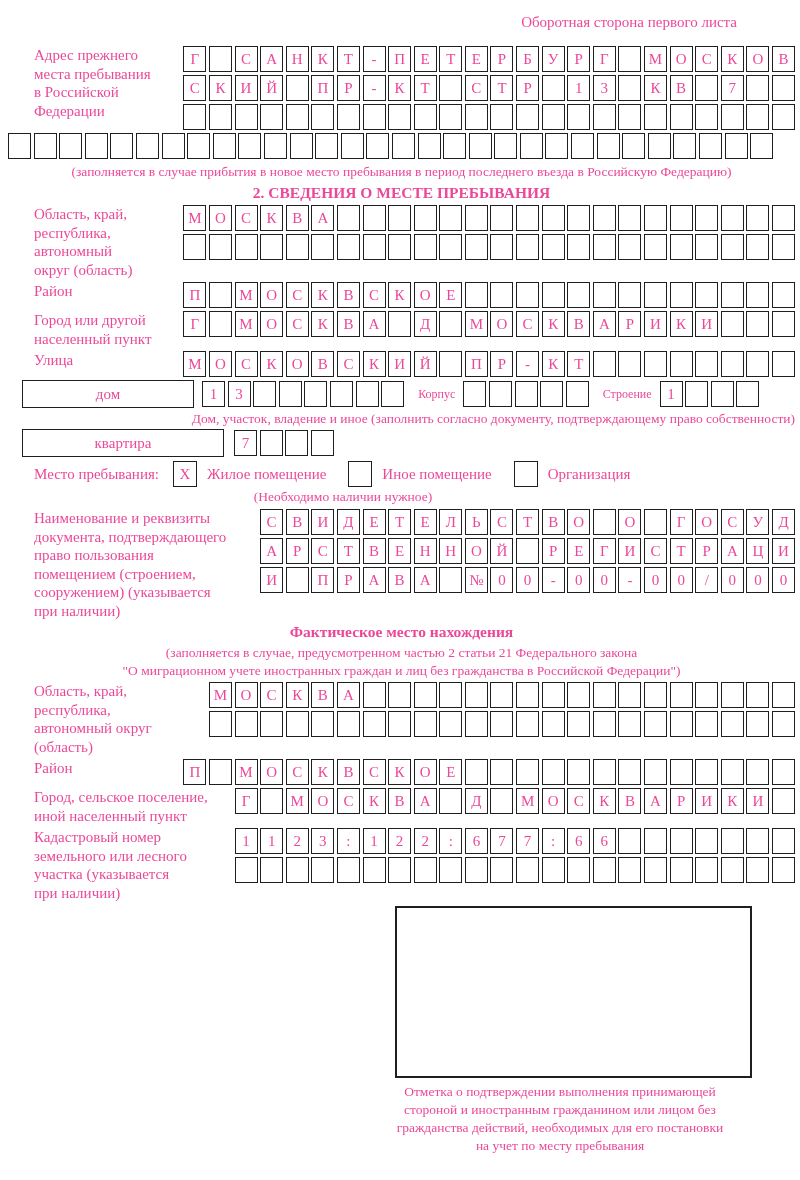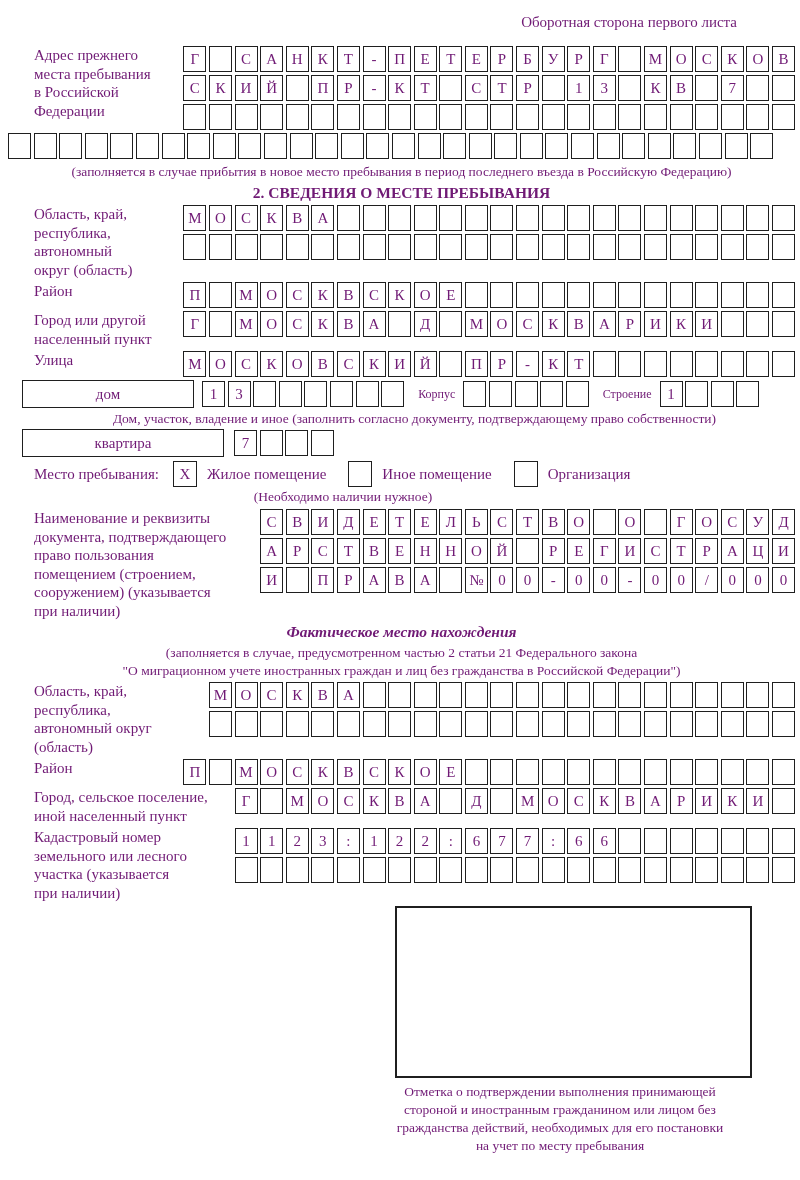--- a/index.html
+++ b/index.html
@@ -1,18 +1,18 @@
 <!DOCTYPE html>
 <html><head>
 <meta charset="utf-8">
 <style>
   html,body{margin:0;padding:0;background:#fff;}
   .page{
     width:800px;height:1180px;box-sizing:border-box;
-    padding:14px 5px 0 8px;background:#fff;color:#701a75;
+    padding:14px 5px 0 8px;background:#fff;color:#ec4899;
     font-family:"Liberation Serif","DejaVu Serif",serif;
     overflow:hidden;position:relative;
   }
   .hdr-right{text-align:right;padding-right:58px;font-size:15px;height:18px;}
   .lbl{font-size:15px;line-height:18.5px;white-space:pre-line;padding-left:26px;box-sizing:border-box;}
   .note{font-size:13.5px;text-align:center;line-height:17px;}
   .sec-title{font-size:15.5px;font-weight:bold;text-align:center;margin:4px 0 3px 0;}
   .cell{
     width:23px;height:26px;box-sizing:border-box;border:1.8px solid #1f1f1f;
     display:flex;align-items:center;justify-content:center;
@@ -354,21 +354,21 @@
         <div class="cell"></div>
       </div>
     <div class="inline-lbl">Строение</div>
     <div class="cellrow">
         <div class="cell">1</div>
         <div class="cell"></div>
         <div class="cell"></div>
         <div class="cell"></div>
       </div>
   </div>
-  <div class="note" style="text-align:center;padding-left:26px;">Дом, участок, владение и иное (заполнить согласно документу, подтверждающему право собственности)</div>
+  <div class="note" style="text-align:right;padding-left:26px;">Дом, участок, владение и иное (заполнить согласно документу, подтверждающему право собственности)</div>
 
   <div class="domrow">
     <div class="widebox" style="width:202px;margin-right:10px;">
         <span>квартира</span>
       </div>
     <div class="cellrow">
         <div class="cell">7</div>
         <div class="cell"></div>
         <div class="cell"></div>
         <div class="cell"></div>
@@ -459,21 +459,21 @@
           <div class="cell">0</div>
           <div class="cell">0</div>
           <div class="cell">/</div>
           <div class="cell">0</div>
           <div class="cell">0</div>
           <div class="cell">0</div>
         </div>
     </div>
   </div>
 
-  <div class="sec-title" style="margin-top:2px;font-style:italic;">Фактическое место нахождения</div>
+  <div class="sec-title" style="margin-top:2px;">Фактическое место нахождения</div>
   <div class="fact-note">(заполняется в случае, предусмотренном частью 2 статьи 21 Федерального закона</div>
   <div class="fact-note mb3">"О миграционном учете иностранных граждан и лиц без гражданства в Российской Федерации")</div>
 
   <div class="field">
     <div class="lbl" style="width:178px;">Область, край,
 республика,
 автономный округ
 (область)</div>
     <div class="cellcol">
       <div class="cellrow">

